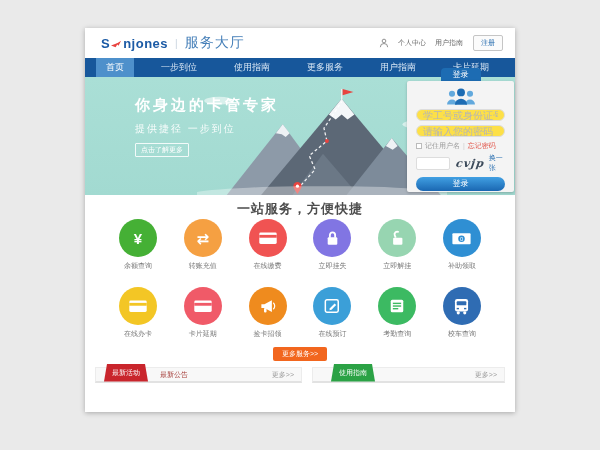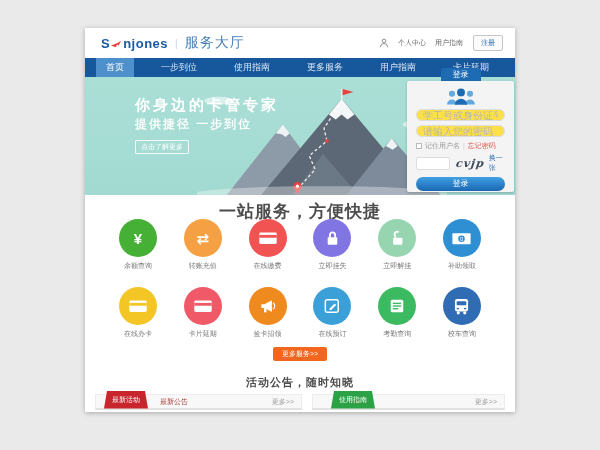--- a/index.html
+++ b/index.html
@@ -27,21 +27,21 @@
          background: var(--nav-bg, #17579b); display: flex; align-items: stretch; padding-left: 11px; }
   .nav-item { font-size: 9px; color: #d8e6f4; line-height: 19px; padding: 0 10px;
               margin-right: 17px; cursor: pointer; white-space: nowrap; }
   .nav-item.active { background: var(--nav-active, #4e90cb); color: #fff; }
 
   
   .banner { position: absolute; top: 49px; left: 0; right: 0; height: 118px; overflow: hidden;
             background: linear-gradient(180deg, #aadfd6 0%, #a2dad1 100%); }
   .hero { position: absolute; left: 50px; top: 19px; z-index: 2; }
   .hero-title { font-size: 15px; font-weight: bold; color: #fff; letter-spacing: 3px; }
-  .hero-sub { font-size: 12px; color: rgba(255,255,255,.92); letter-spacing: 2px; margin-top: 1px; font-weight: bold; }
+  .hero-sub { font-size: 10px; color: rgba(255,255,255,.92); letter-spacing: 2px; margin-top: 7px; }
   .hero-cta { display: inline-block; margin-top: 7px; font-size: 7px; color: #fff;
               border: 1px solid rgba(255,255,255,.85); padding: 1px 5px; border-radius: 1px; cursor: pointer; }
   .mountains { position: absolute; left: 112px; bottom: 0; width: 250px; height: 108px; }
 
   
   .login-wrap { position: absolute; top: 40px; right: 1px; width: 107px; z-index: 6; }
   .login-tab { width: 40px; height: 13px; margin: 0 auto; background: var(--accent-blue, #1d6cb3);
                border-radius: 4px 4px 0 0; color: #fff; font-size: 8px; text-align: center;
                line-height: 13px; cursor: pointer; }
   .login-body { background: #f4f4f4; border-radius: 2px; box-shadow: 0 1px 3px rgba(0,0,0,.22);
@@ -59,21 +59,21 @@
                    font-size: 7px; padding: 0 4px; outline: none; }
   .captcha-img { font-family: "DejaVu Serif", serif; font-style: italic; font-weight: bold;
                  font-size: 11px; color: #3c4a5a; letter-spacing: 1px; transform: skewX(-8deg);
                  margin: 0 4px 0 6px; cursor: pointer; }
   .captcha-change { font-size: 7px; color: #2a6fb0; cursor: pointer; }
   .login-btn { width: 100%; height: 14px; border-radius: 7px; text-align: center; line-height: 14px;
                background: linear-gradient(180deg, #41a0e3, #1a67b2); color: #fff; font-size: 8px; cursor: pointer; }
 
   
   .content { position: absolute; top: 167px; left: 0; right: 0; bottom: 0; background: #fff; }
-  .sec-title { margin-top: 5px; height: 14px; text-align: center; font-size: 17px; font-weight: bold;
+  .sec-title { margin-top: 5px; height: 14px; text-align: center; font-size: 13px; font-weight: bold;
                color: #4d4d4d; letter-spacing: 1px; }
   .svc-grid { margin: 5px 0 0 0; padding: 0 24px; }
   .svc-row { display: flex; justify-content: space-between; }
   .svc-row + .svc-row { margin-top: 16px; }
   .svc { width: 58px; text-align: center; cursor: pointer; }
   .svc-circle { width: 38px; height: 38px; border-radius: 50%; margin: 0 auto;
                 display: flex; align-items: center; justify-content: center; }
   .svc-circle .glyph { color: #fff; font-size: 15px; font-weight: bold; line-height: 1; }
   .svc-label { margin-top: 4px; font-size: 7px; color: #777; }
   .more-btn { display: block; width: 54px; height: 14px; margin: 8px auto 0 auto; background: var(--more-btn, #f2661e);
@@ -301,21 +301,20 @@
                   <circle cx="8.3" cy="19.2" r="1.8" fill="#fff"></circle>
                   <circle cx="15.7" cy="19.2" r="1.8" fill="#fff"></circle>
                 </svg>
               </div>
               <div class="svc-label">校车查询</div>
             </div>
           </div>
         </div>
       <span class="more-btn">更多服务&gt;&gt;</span>
 
-      <div class="ann-title">活动公告，随时知晓</div>
       <div class="panels">
         <div class="panel panel-left">
           <div class="ribbon ribbon-red">最新活动</div>
           <span class="panel-tab2">最新公告</span>
           <span class="panel-more">更多&gt;&gt;</span>
         </div>
         <div class="panel panel-right">
           <div class="ribbon ribbon-green">使用指南</div>
           <span class="panel-more">更多&gt;&gt;</span>
         </div>

